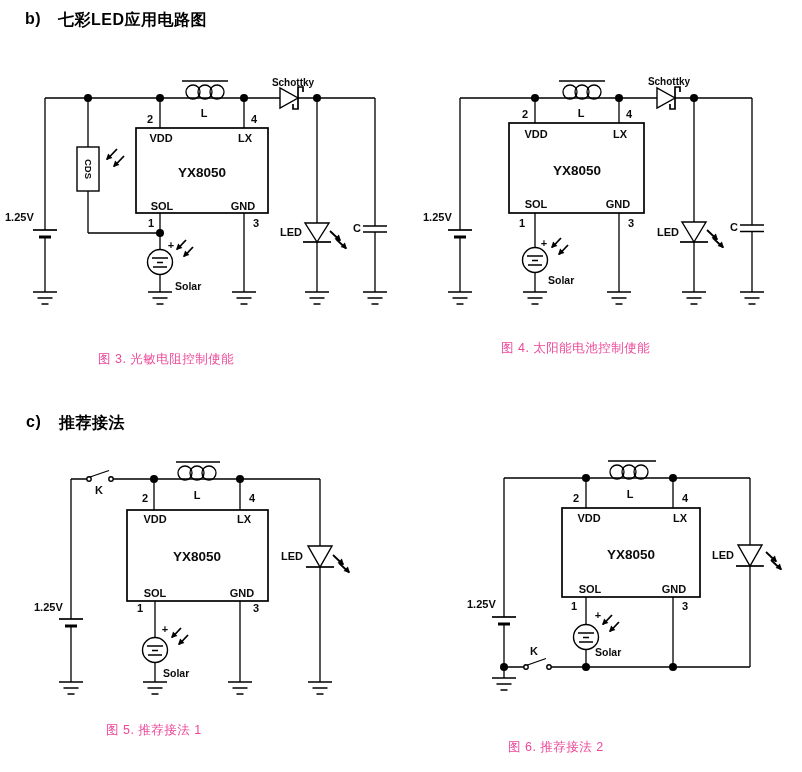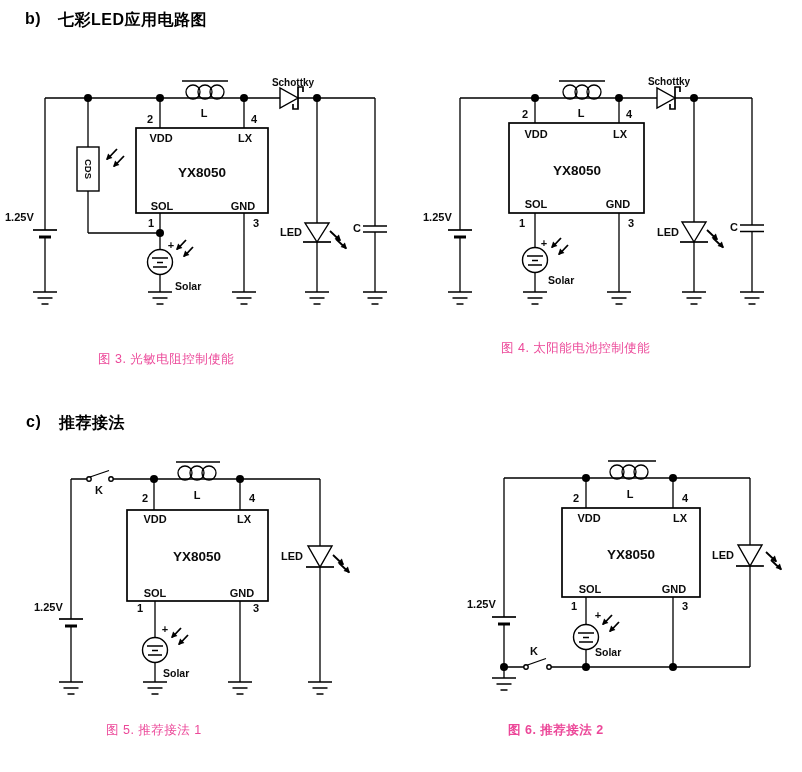--- a/index.html
+++ b/index.html
@@ -315,15 +315,15 @@
       <text class="t105" x="165" y="216">Solar</text>
       <g>
         <path class="arr" d="M182,175 L173,184.5 M189,182 L180,191.5"></path>
         <polygon class="ah" points="172,185 178.4,182.9 174.1,178.6"></polygon>
         <polygon class="ah" points="179,192 185.4,189.9 181.1,185.6"></polygon>
       </g>
     </g>
   </svg>
 
   <div class="caption" style="left:106px;top:722px;">图 5. 推荐接法 1</div>
-  <div class="caption" style="left:508px;top:722px;font-weight:bold;">图 6. 推荐接法 2</div>
+  <div class="caption" style="left:508px;top:739px;">图 6. 推荐接法 2</div>
 
 </div>
 
 </body></html>

